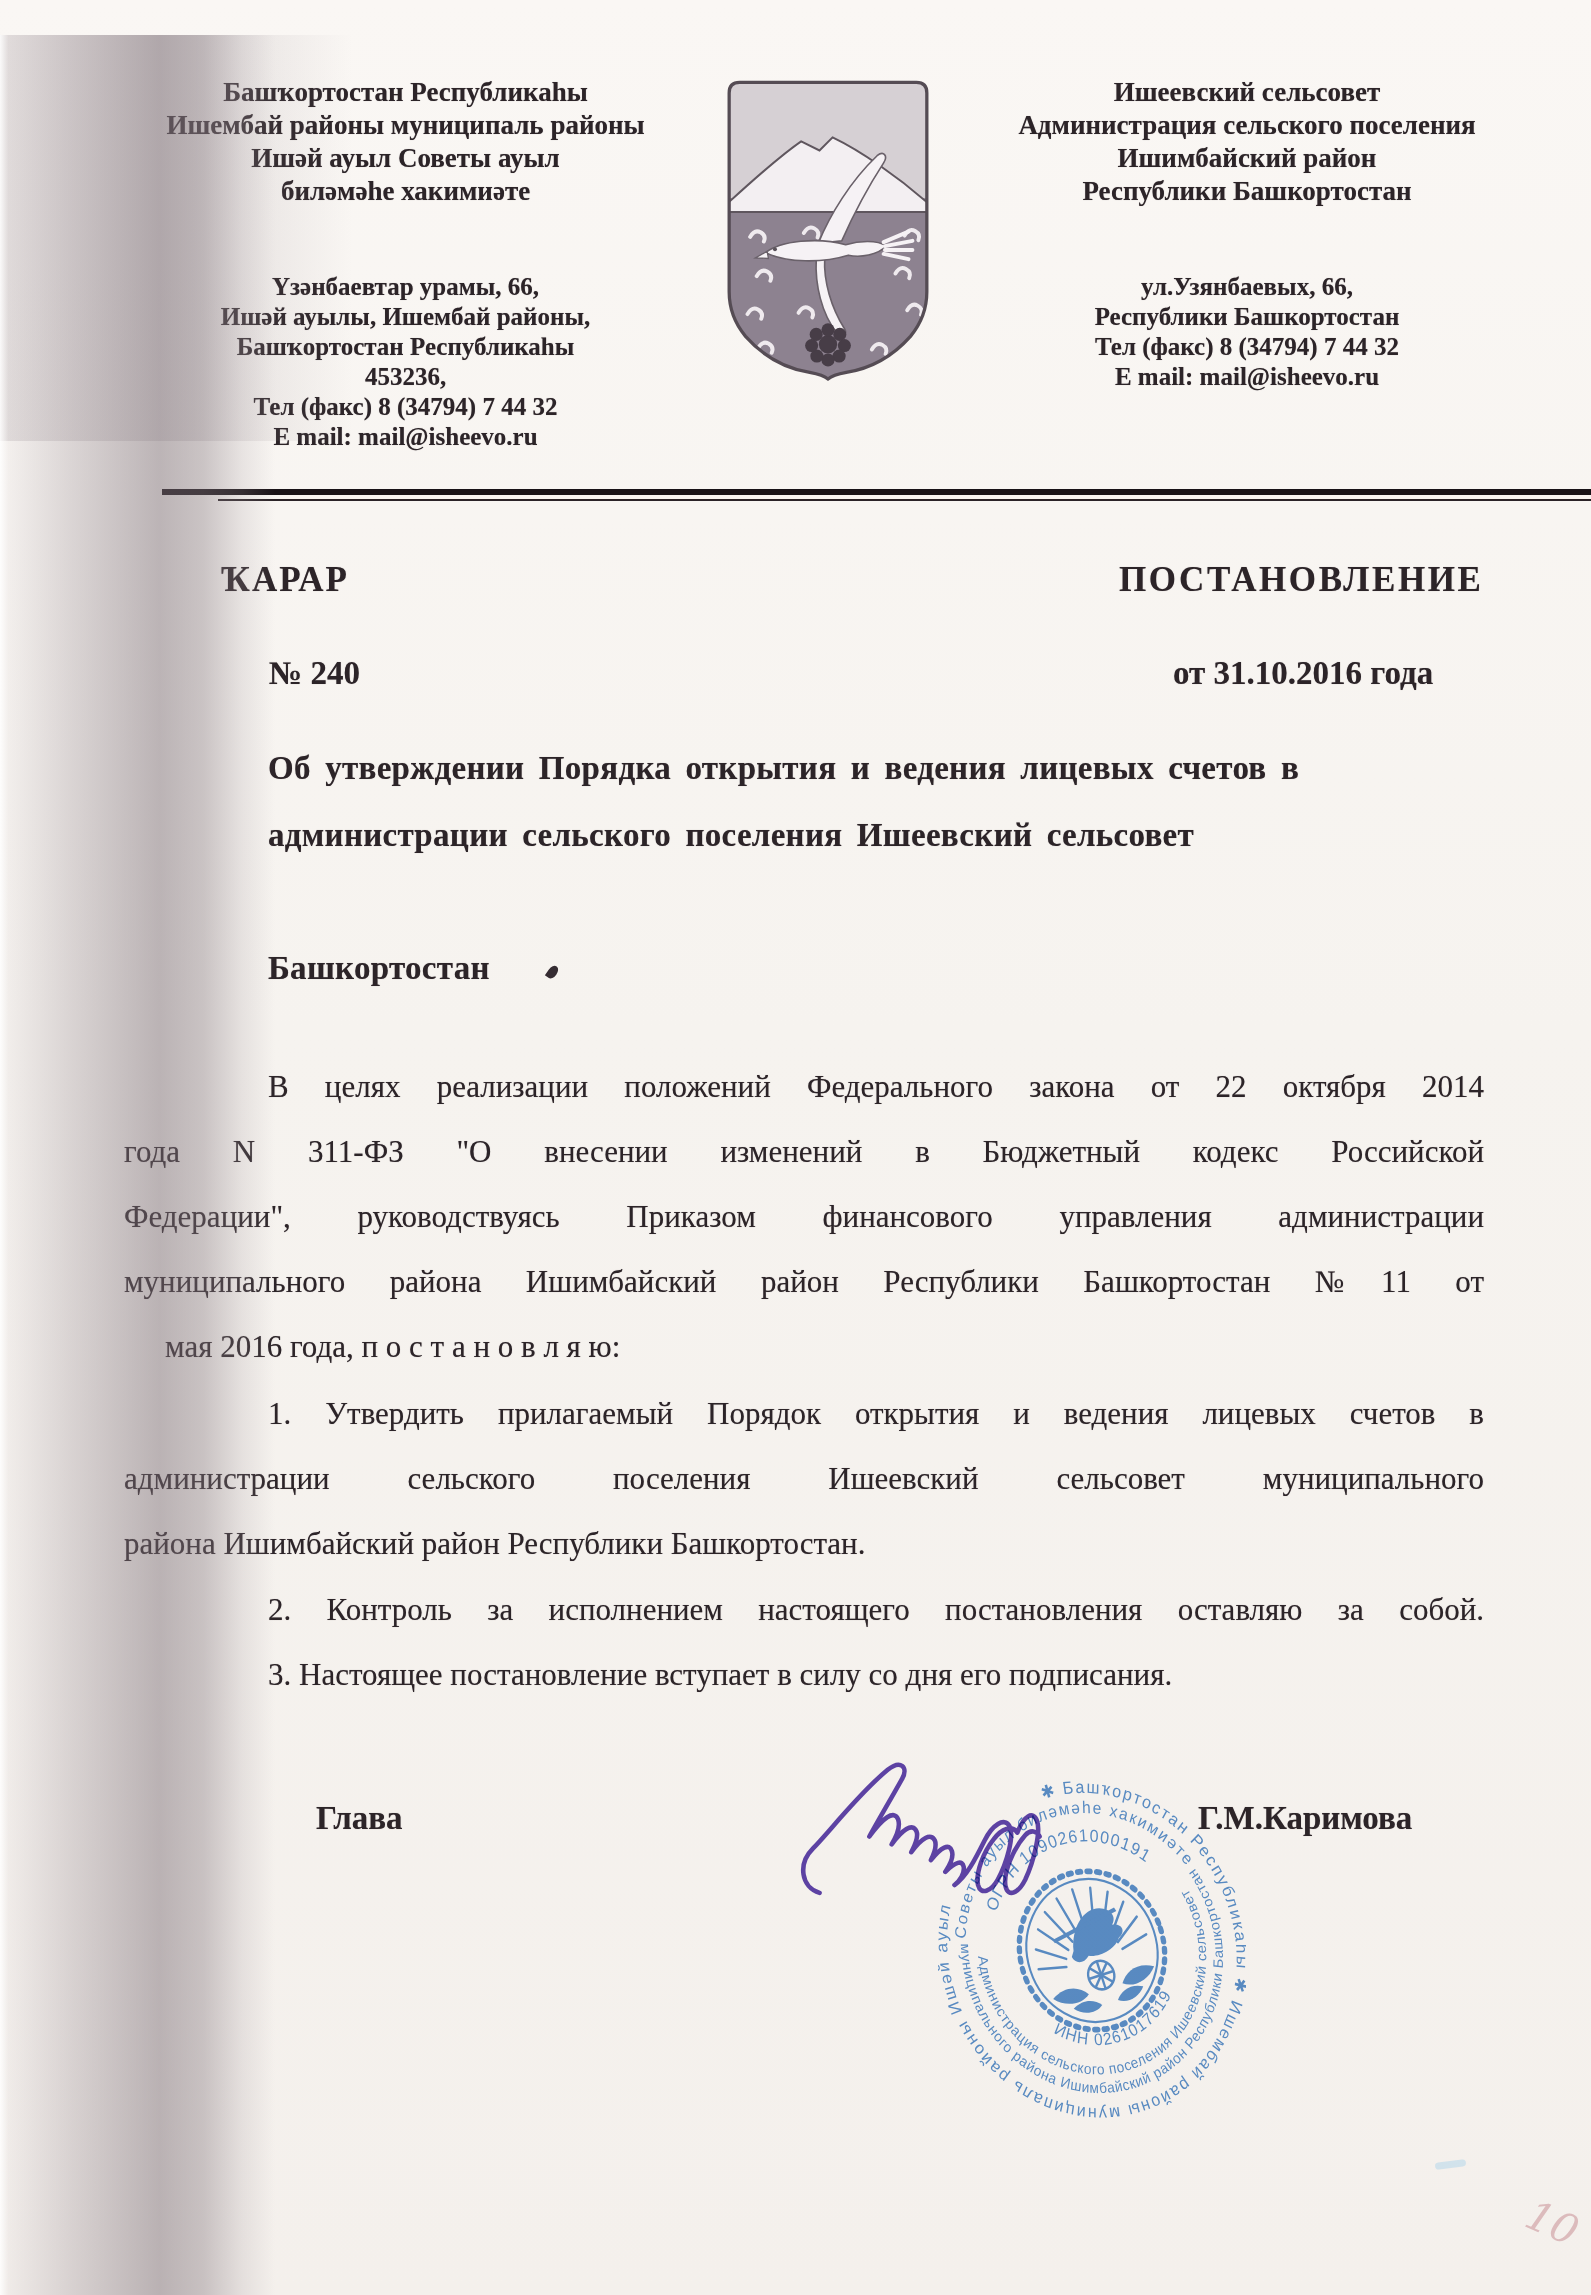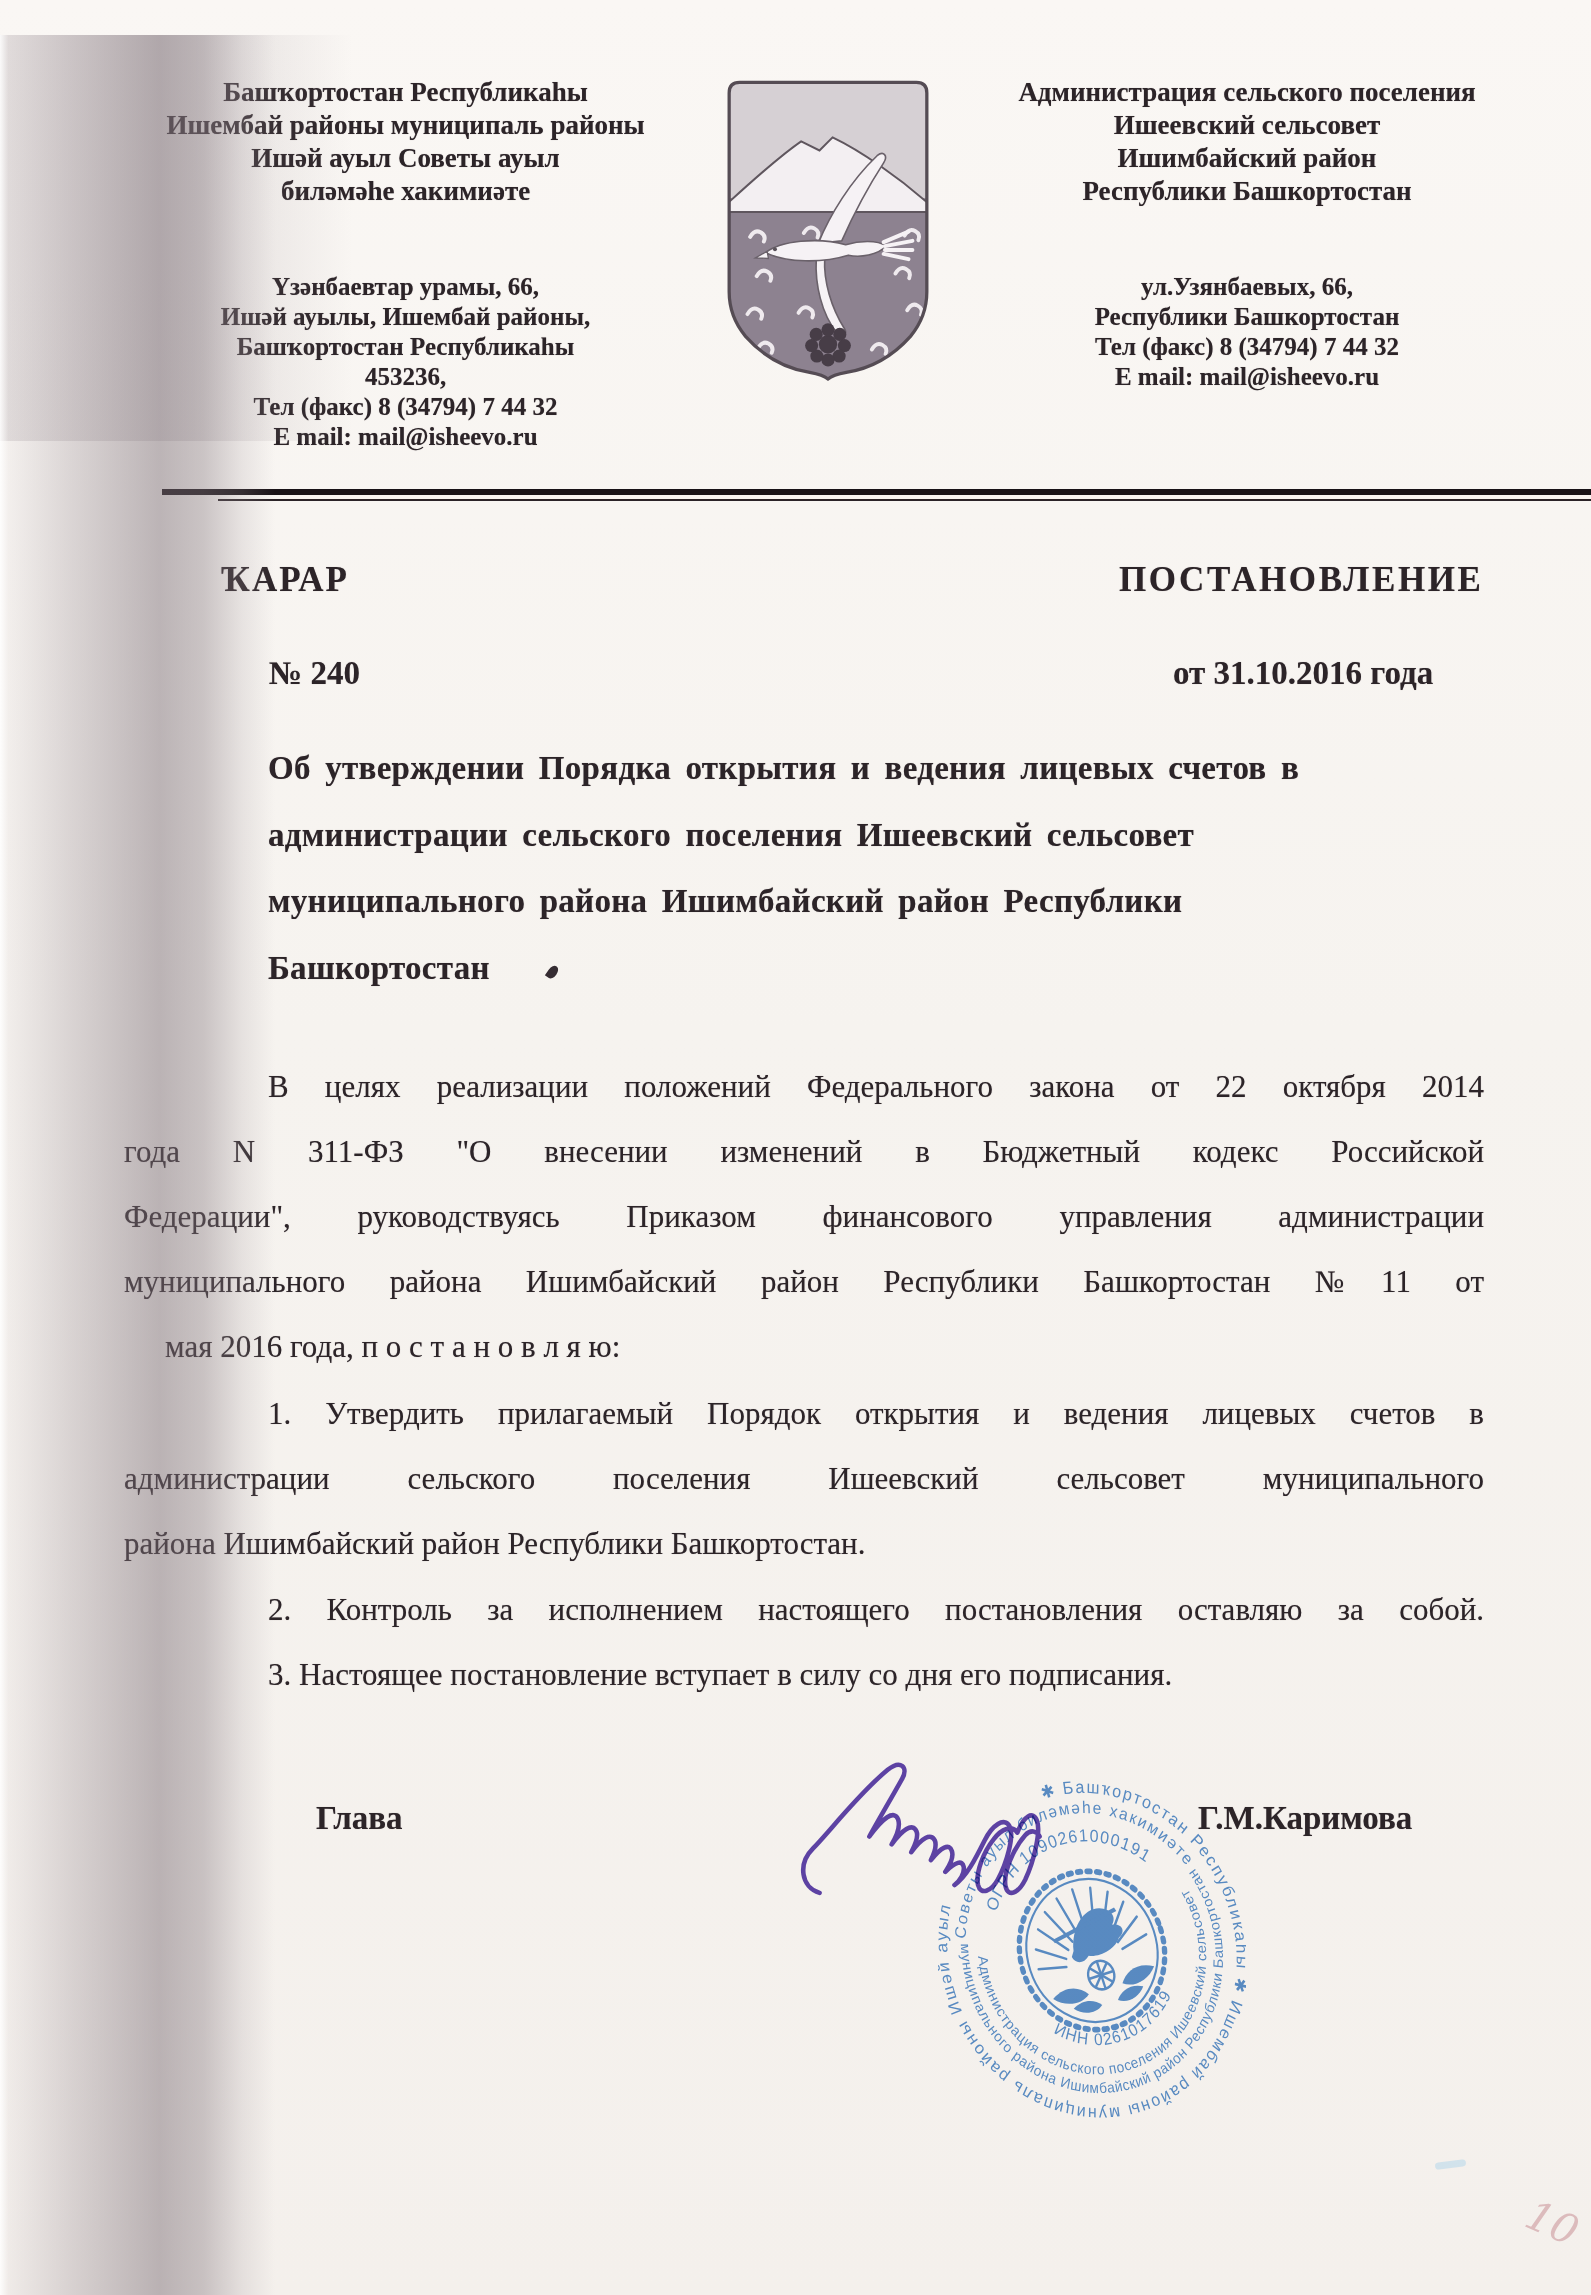--- a/index.html
+++ b/index.html
@@ -70,22 +70,22 @@
 <div class="page">
 
   <div class="org-block org-left soft">
     <div class="org-line">Башҡортостан Республикаһы</div>
     <div class="org-line">Ишембай районы муниципаль районы</div>
     <div class="org-line">Ишәй ауыл Советы ауыл</div>
     <div class="org-line">биләмәһе хакимиәте</div>
   </div>
 
   <div class="org-block org-right soft">
+    <div class="org-line">Ишеевский сельсовет</div>
     <div class="org-line">Администрация сельского поселения</div>
-    <div class="org-line">Ишеевский сельсовет</div>
     <div class="org-line">Ишимбайский район</div>
     <div class="org-line">Республики Башкортостан</div>
   </div>
 
   <svg class="emblem-svg" width="216" height="308" viewBox="0 0 330 470">
     <defs>
       <clipPath id="shieldClip">
         <path d="M 30,8 L 300,8 Q 316,8 316,24 L 316,328 Q 316,366 291,396 Q 250,442 193,451 Q 172,455 165,461 Q 158,455 137,451 Q 80,442 39,396 Q 14,366 14,328 L 14,24 Q 14,8 30,8 Z"></path>
       </clipPath>
     </defs>
@@ -160,21 +160,20 @@
   <div class="rule-thin"></div>
 
   <div class="t doc-type soft" style="left:221px; top:560px;">ҠАРАР</div>
   <div class="t doc-type soft" style="left:1119px; top:560px; letter-spacing:2.6px;">ПОСТАНОВЛЕНИЕ</div>
 
   <div class="t doc-num soft" style="left:269px; top:655px;">№ 240</div>
   <div class="t doc-num soft" style="left:1173px; top:655px;">от 31.10.2016 года</div>
 
   <div class="title-line soft" style="top:750px;">Об утверждении Порядка открытия и ведения лицевых счетов в</div>
   <div class="title-line soft" style="top:817px;">администрации сельского поселения Ишеевский сельсовет</div>
-  <div class="title-line soft" style="top:883px;">муниципального района Ишимбайский район Республики</div>
   <div class="title-line soft" style="top:950px;">Башкортостан</div>
   <div class="ink-dot"></div>
 
   <div class="body-col soft" style="top:1071px;">
     <div class="bline indent">В целях реализации положений Федерального закона от 22 октября 2014</div>
     <div class="bline">года N 311-ФЗ "О внесении изменений в Бюджетный кодекс Российской</div>
     <div class="bline">Федерации", руководствуясь Приказом финансового управления администрации</div>
     <div class="bline">муниципального района Ишимбайский район Республики Башкортостан №11 от</div>
     <div class="bline plain day-gap">мая 2016 года, п о с т а н о в л я ю:</div>
   </div>

